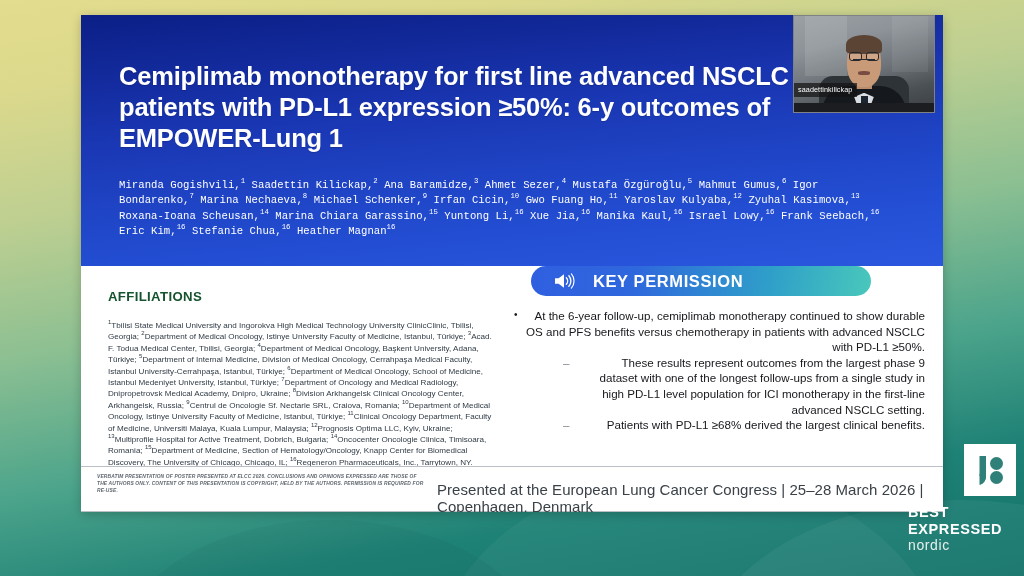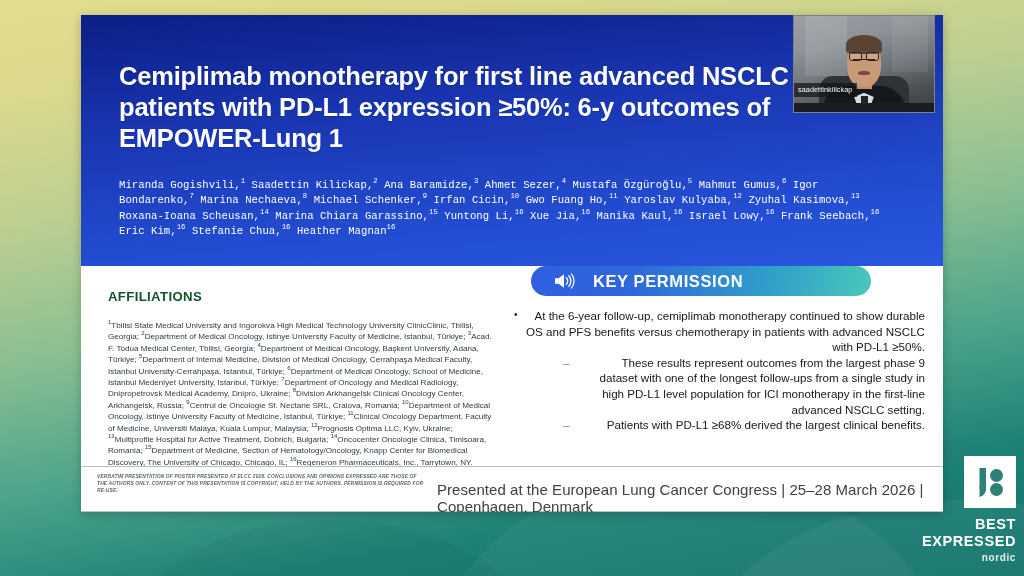--- a/index.html
+++ b/index.html
@@ -404,44 +404,44 @@
     bottom: 0;
     width: 100%;
     height: 9px;
     background: #1b1d20;
   }
 
   
   #brand-logo {
     position: absolute;
     right: 8px;
-    bottom: 10px;
+    bottom: 22px;
     width: 108px;
-    text-align: right;
+    text-align: left;
   }
   .brand-mark {
     width: 52px;
     height: 52px;
     background: #ffffff;
     margin: 0 0 8px auto;
     position: relative;
   }
   .brand-name {
     color: #ffffff;
     font-size: 14.5px;
     font-weight: bold;
     line-height: 16.5px;
     letter-spacing: 0.6px;
   }
   .brand-sub {
     color: #e7efec;
-    font-size: 10px;
+    font-size: 14px;
     line-height: 17px;
     letter-spacing: 0.6px;
-    font-weight: bold;
+    font-weight: normal;
   }
 </style>
 </head>
 <body>
 
 <div id="stage">
 
   <div class="bg-swoosh s1"></div>
   <div class="bg-swoosh s2"></div>
   <div class="bg-swoosh s3"></div>

